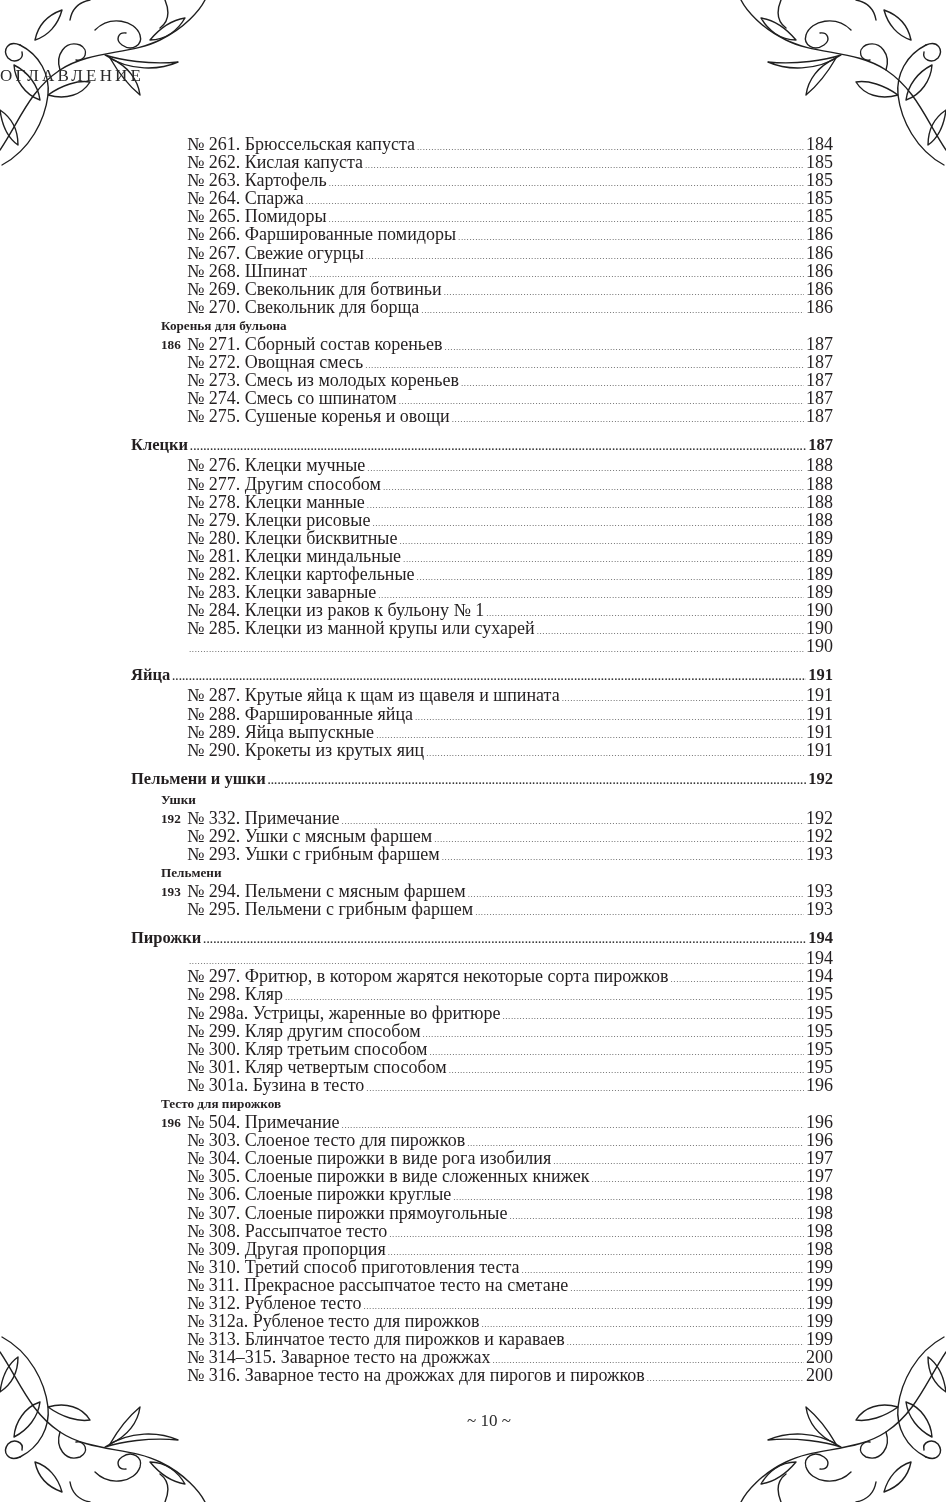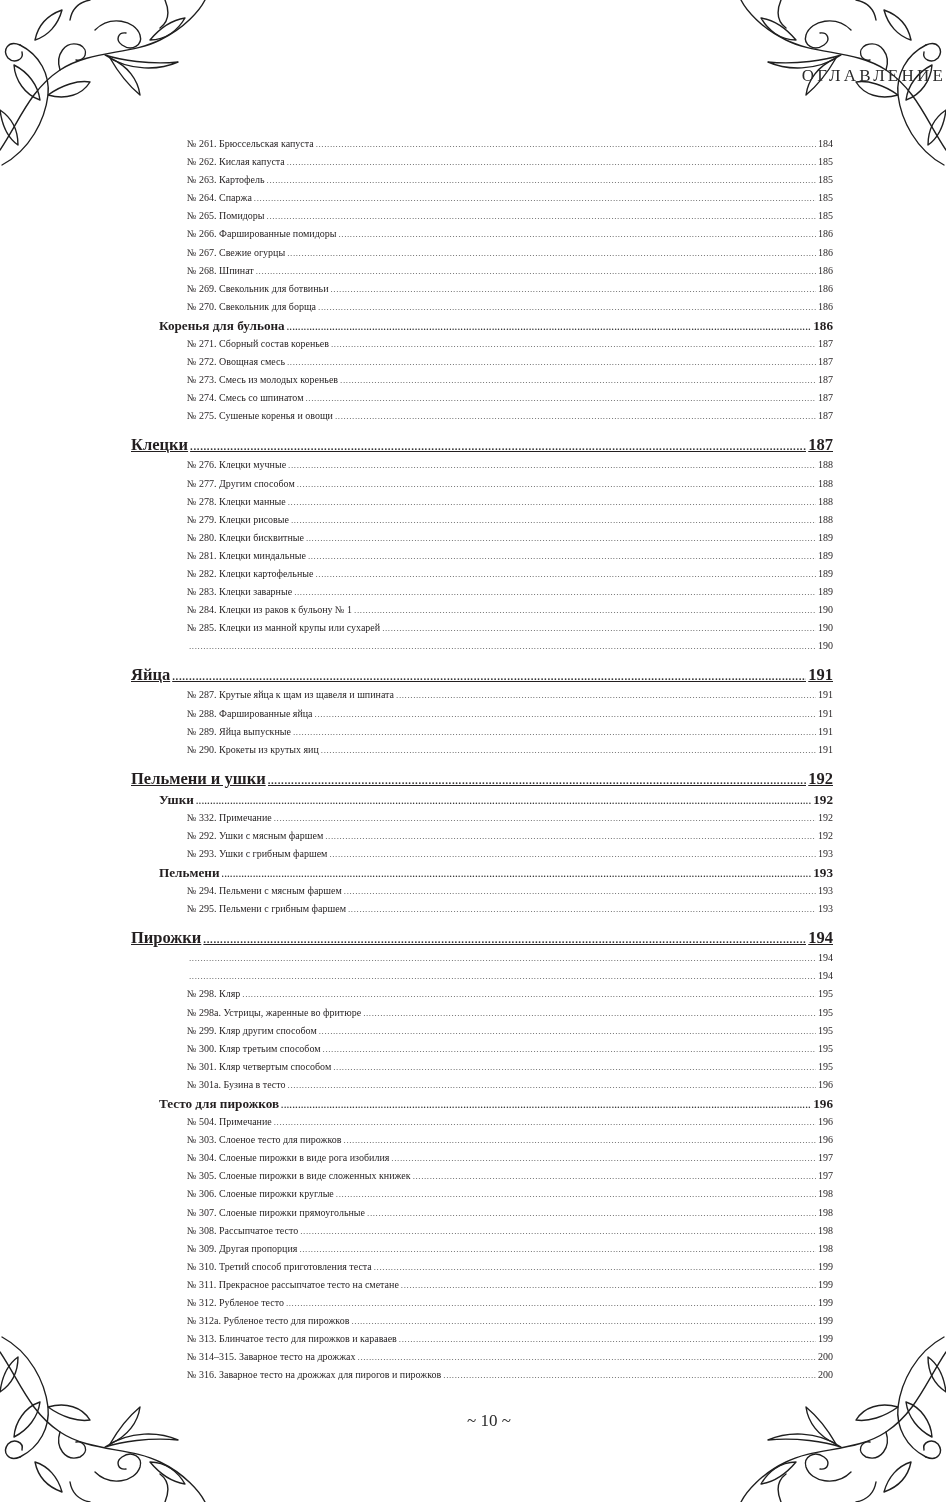--- a/index.html
+++ b/index.html
@@ -4,33 +4,33 @@
 <style>
   html, body { margin: 0; padding: 0; background: #ffffff; }
   body { width: 946px; height: 1502px; position: relative; overflow: hidden;
          font-family: "Liberation Serif", "DejaVu Serif", serif; color: #231f20; }
   .corner { position: absolute; width: 230px; height: 190px; }
   .corner svg { width: 100%; height: 100%; }
   .corner.tl { left: 0; top: 0; }
   .corner.tr { right: 0; top: 0; transform: scaleX(-1); }
   .corner.bl { left: 0; bottom: 0; transform: scaleY(-1); }
   .corner.br { right: 0; bottom: 0; transform: scale(-1,-1); }
-  .title { position: absolute; top: 66px; left: 0; width: 946px; text-align: right;
+  .title { position: absolute; top: 66px; left: 0; width: 946px; text-align: left;
            font-size: 17px; letter-spacing: 3.2px; color: #2a2a2a; }
   .toc { position: absolute; top: 135px; left: 131px; width: 702px; }
   .row { display: flex; align-items: baseline; white-space: nowrap; }
   .row .label { flex: 0 0 auto; }
   .row .dots { flex: 1 1 auto; overflow: hidden; margin: 0 2px; color: #333;
                font-size: 9px; letter-spacing: 0.6px; }
   .row .dots::before { content: "..................................................................................................................................................................................................................................................................................................."; }
   .row .page { flex: 0 0 auto; }
-  .row.item { padding-left: 56px; font-size: 10px; height: 18.1px; line-height: 18.1px; justify-content: space-between; }
-  .row.sub { padding-left: 28px; font-size: 13.2px; font-weight: bold; height: 19px; line-height: 19px; }
+  .row.item { padding-left: 56px; font-size: 18px; height: 18.1px; line-height: 18.1px; justify-content: space-between; }
+  .row.sub { padding-left: 28px; font-size: 13.2px; font-weight: bold; height: 19px; line-height: 19px; flex-direction: column; }
   .row.sub .page { font-weight: bold; }
-  .row.main { font-size: 16.5px; font-weight: bold; height: 22px; line-height: 22px; margin-top: 9px; text-decoration: underline; }
+  .row.main { font-size: 16.5px; font-weight: bold; height: 22px; line-height: 22px; margin-top: 9px; }
   .row.main .dots { font-size: 11px; }
   .footer { position: absolute; top: 1411px; left: 16px; width: 946px; text-align: center;
             font-size: 17px; color: #2a2a2a; }
 </style>
 </head>
 <body>
 
 <div class="corner tl">
   <svg viewBox="0 0 230 190" fill="none" stroke="#1f1f1f" stroke-width="1.4" stroke-linecap="round" stroke-linejoin="round">
     <path d="M0 150 C 20 120, 30 90, 60 70 C 90 50, 130 55, 160 40 C 185 28, 200 10, 205 0"></path>
@@ -314,20 +314,21 @@
     <div class="row main">
       <span class="label">Пирожки</span>
       <span class="dots"></span>
       <span class="page">194</span>
     </div>
     <div class="row item">
       <span class="dots"></span>
       <span class="page">194</span>
     </div>
     <div class="row item">
+      <span class="label">№ 297. Фритюр, в котором жарятся некоторые сорта пирожков</span>
       <span class="dots"></span>
       <span class="page">194</span>
     </div>
     <div class="row item">
       <span class="label">№ 298. Кляр</span>
       <span class="dots"></span>
       <span class="page">195</span>
     </div>
     <div class="row item">
       <span class="label">№ 298а. Устрицы, жаренные во фритюре</span>

